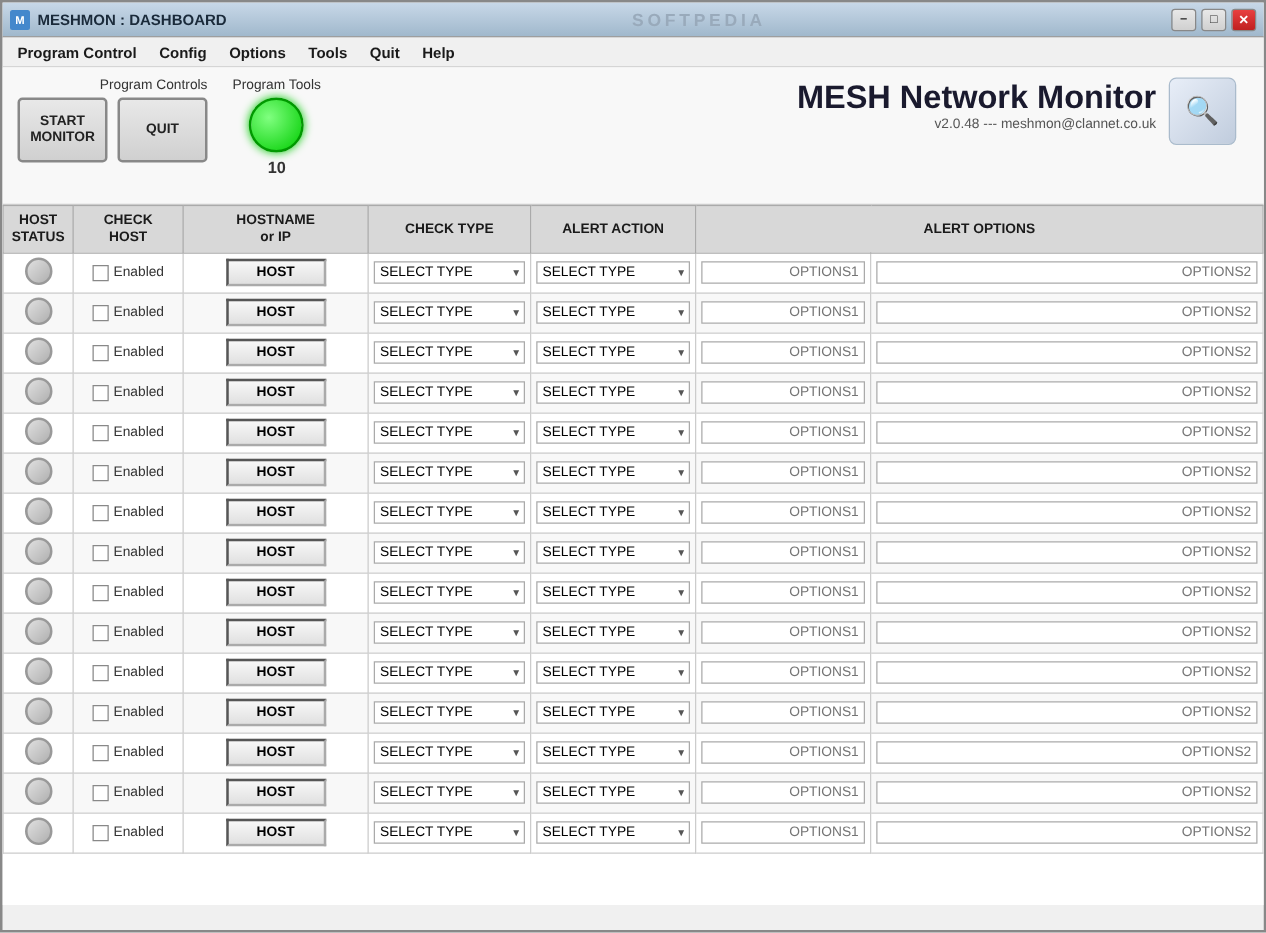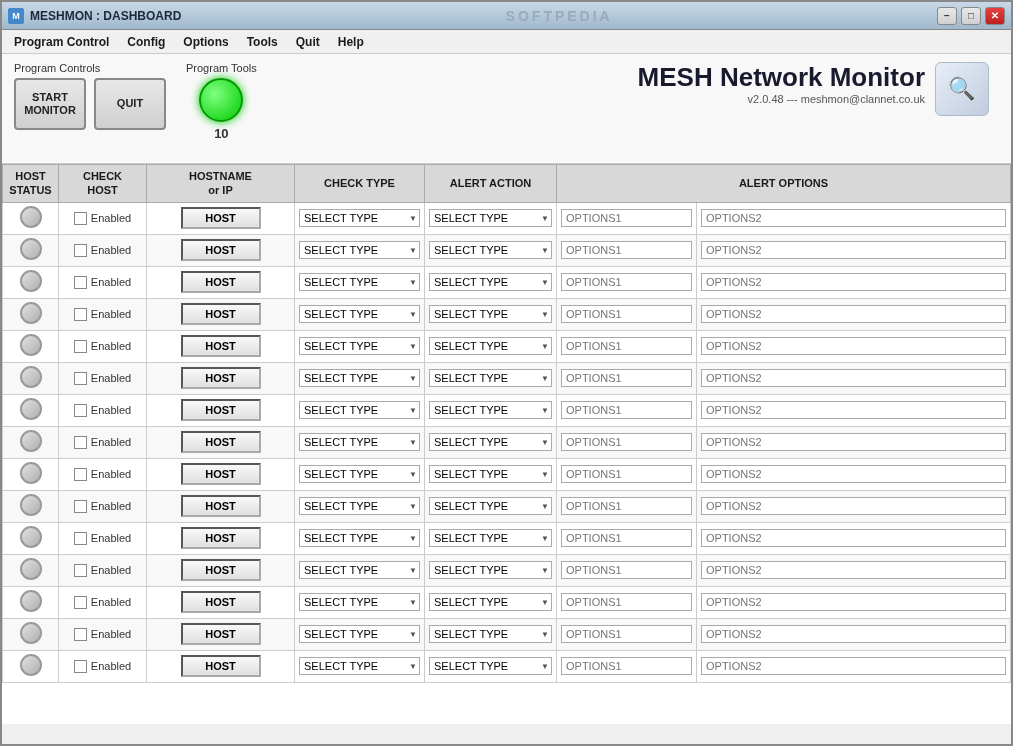--- a/index.html
+++ b/index.html
@@ -95,21 +95,21 @@
       display: flex;
       align-items: flex-start;
       padding: 8px 12px;
       border-bottom: 1px solid #ccc;
       min-height: 110px;
       background: #f8f8f8;
     }
     .program-controls-section {
       display: flex;
       flex-direction: column;
-      align-items: flex-start;
+      align-items: flex-end;
       gap: 4px;
     }
     .section-label {
       font-size: 11px;
       color: #333;
       font-weight: normal;
     }
     .controls-buttons {
       display: flex;
       gap: 8px;
@@ -275,20 +275,21 @@
       color: #555;
     }
 
     
     .options-input {
       width: 100%;
       border: 1px solid #aaa;
       padding: 2px 4px;
       font-size: 11px;
       background: white;
+      text-align: right;
     }
 
     
     .status-bar {
       background: #f0f0f0;
       border-top: 1px solid #aaa;
       padding: 3px 8px;
       font-size: 11px;
       color: #333;
       height: 24px;

